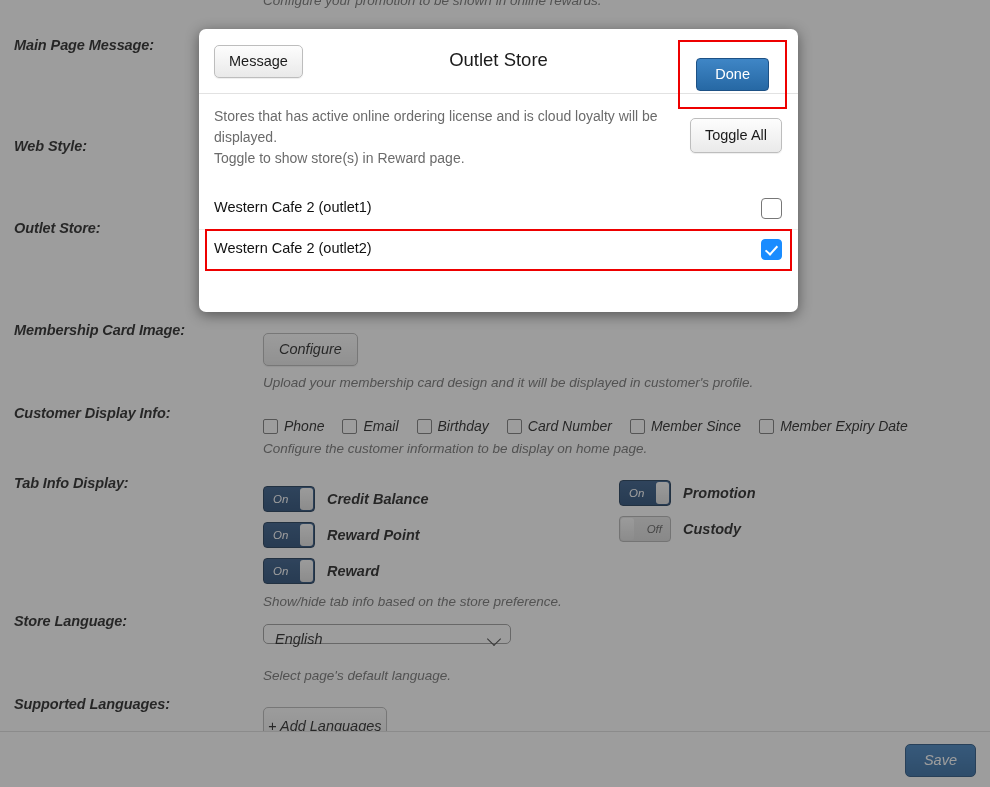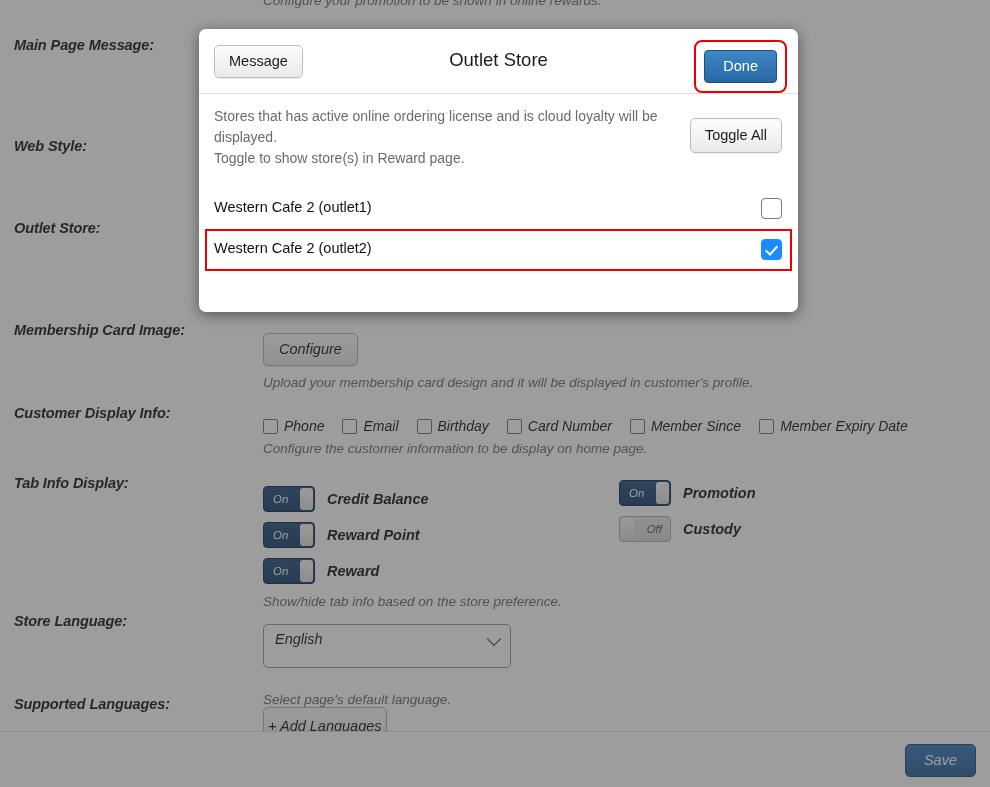--- a/index.html
+++ b/index.html
@@ -136,21 +136,21 @@
     font-size: 14.5px;
     font-weight: bold;
     color: #1b1b1b;
     white-space: nowrap;
   }
 
   
   .select-box {
     position: relative;
     width: 248px;
-    height: 44px;
+    height: 20px;
     border: 1px solid #9a9a9a;
     border-radius: 5px;
     background: #fff;
     box-sizing: border-box;
     cursor: pointer;
   }
   .select-box .sel-val {
     position: absolute;
     left: 11px;
     top: 6px;
@@ -236,22 +236,22 @@
     border-radius: 5px;
     box-shadow: 0 1px 1px rgba(0,0,0,0.07);
     cursor: pointer;
     line-height: 16px;
   }
   #done-wrap {
     position: absolute;
     right: 11px;
     top: 11px;
     border: 2.5px solid #ee0000;
-    border-radius: 8px;
-    padding: 8px;
+    border-radius: 0;
+    padding: 16px;
   }
   #done-btn {
     display: block;
     padding: 7px 18px 8px;
     font-size: 14.5px;
     color: #ffffff;
     background: linear-gradient(#3f86c6, #2668a4);
     border: 1px solid #1d5185;
     border-radius: 4px;
     cursor: pointer;

